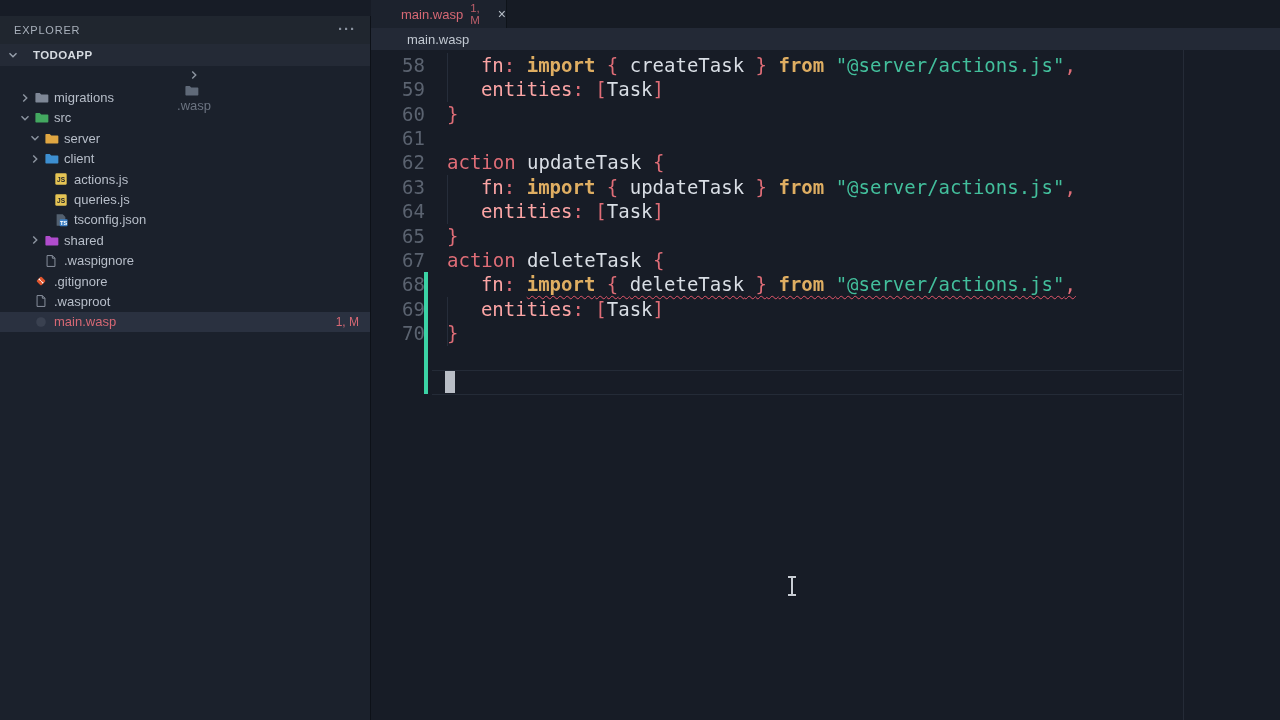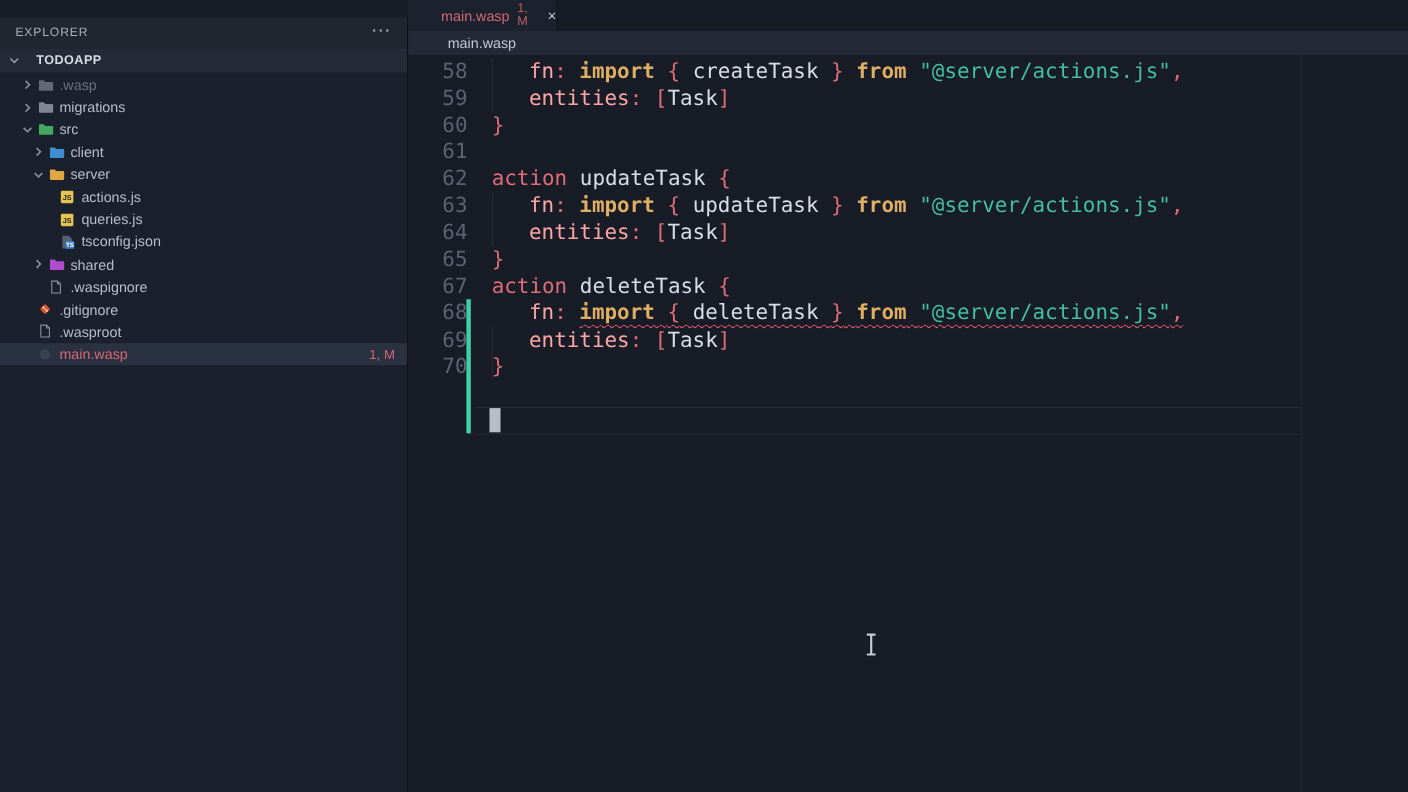--- a/index.html
+++ b/index.html
@@ -83,21 +83,21 @@
     </div>
     <div id="section-header">
       <span class="chev">
         <svg width="14" height="14" viewBox="0 0 16 16">
             <polyline points="4,6 8,10 12,6" fill="none" stroke="#9aa2ae" stroke-width="1.6"></polyline>
           </svg>
       </span>
       <span class="name">TODOAPP</span>
     </div>
     <div id="tree">
-        <div class="trow dim" style="padding-left: 18px;">
+        <div class="trow dim" style="padding-left: 18px; flex-direction: column;">
           <span class="chev">
             <svg width="14" height="14" viewBox="0 0 16 16">
               <polyline points="6,4 10,8 6,12" fill="none" stroke="#8e96a2" stroke-width="1.6"></polyline>
             </svg>
           </span>
           <span class="ficon">
             <svg width="15" height="15" viewBox="0 0 16 16">
               <path d="M1.5 3.2h4.6l1.6 1.6h6.8c.5 0 .8.3.8.8v7c0 .5-.3.8-.8.8H2.3c-.5 0-.8-.3-.8-.8V4c0-.5.3-.8.8-.8z" fill="#5f6978"></path>
             </svg>
           </span>
@@ -125,42 +125,42 @@
           <span class="ficon">
             <svg width="15" height="15" viewBox="0 0 16 16">
               <path d="M1.5 3.2h4.6l1.6 1.6h6.8c.5 0 .8.3.8.8v7c0 .5-.3.8-.8.8H2.3c-.5 0-.8-.3-.8-.8V4c0-.5.3-.8.8-.8z" fill="#43a860"></path>
             </svg>
           </span>
           <span class="lbl">src</span>
         </div>
         <div class="trow" style="padding-left: 28px;">
           <span class="chev">
             <svg width="14" height="14" viewBox="0 0 16 16">
+              <polyline points="4,6 8,10 12,6" fill="none" stroke="#8e96a2" stroke-width="1.6"></polyline>
+            </svg>
+          </span>
+          <span class="ficon">
+            <svg width="15" height="15" viewBox="0 0 16 16">
+              <path d="M1.5 3.2h4.6l1.6 1.6h6.8c.5 0 .8.3.8.8v7c0 .5-.3.8-.8.8H2.3c-.5 0-.8-.3-.8-.8V4c0-.5.3-.8.8-.8z" fill="#dfa642"></path>
+            </svg>
+          </span>
+          <span class="lbl">server</span>
+        </div>
+        <div class="trow" style="padding-left: 28px;">
+          <span class="chev">
+            <svg width="14" height="14" viewBox="0 0 16 16">
               <polyline points="6,4 10,8 6,12" fill="none" stroke="#8e96a2" stroke-width="1.6"></polyline>
             </svg>
           </span>
           <span class="ficon">
             <svg width="15" height="15" viewBox="0 0 16 16">
               <path d="M1.5 3.2h4.6l1.6 1.6h6.8c.5 0 .8.3.8.8v7c0 .5-.3.8-.8.8H2.3c-.5 0-.8-.3-.8-.8V4c0-.5.3-.8.8-.8z" fill="#3d8fd1"></path>
             </svg>
           </span>
           <span class="lbl">client</span>
-        </div>
-        <div class="trow" style="padding-left: 28px;">
-          <span class="chev">
-            <svg width="14" height="14" viewBox="0 0 16 16">
-              <polyline points="4,6 8,10 12,6" fill="none" stroke="#8e96a2" stroke-width="1.6"></polyline>
-            </svg>
-          </span>
-          <span class="ficon">
-            <svg width="15" height="15" viewBox="0 0 16 16">
-              <path d="M1.5 3.2h4.6l1.6 1.6h6.8c.5 0 .8.3.8.8v7c0 .5-.3.8-.8.8H2.3c-.5 0-.8-.3-.8-.8V4c0-.5.3-.8.8-.8z" fill="#dfa642"></path>
-            </svg>
-          </span>
-          <span class="lbl">server</span>
         </div>
         <div class="trow" style="padding-left: 38px;">
           <span class="chev"></span>
           <span class="ficon">
             <svg width="14" height="14" viewBox="0 0 16 16">
               <rect x="1.5" y="1.5" width="13" height="13" rx="1.5" fill="#e5c454"></rect>
               <text x="8" y="11.5" text-anchor="middle" font-size="7.5" font-weight="bold" font-family="Liberation Sans,sans-serif" fill="#1b1f27">JS</text>
             </svg>
           </span>
           <span class="lbl">actions.js</span>

